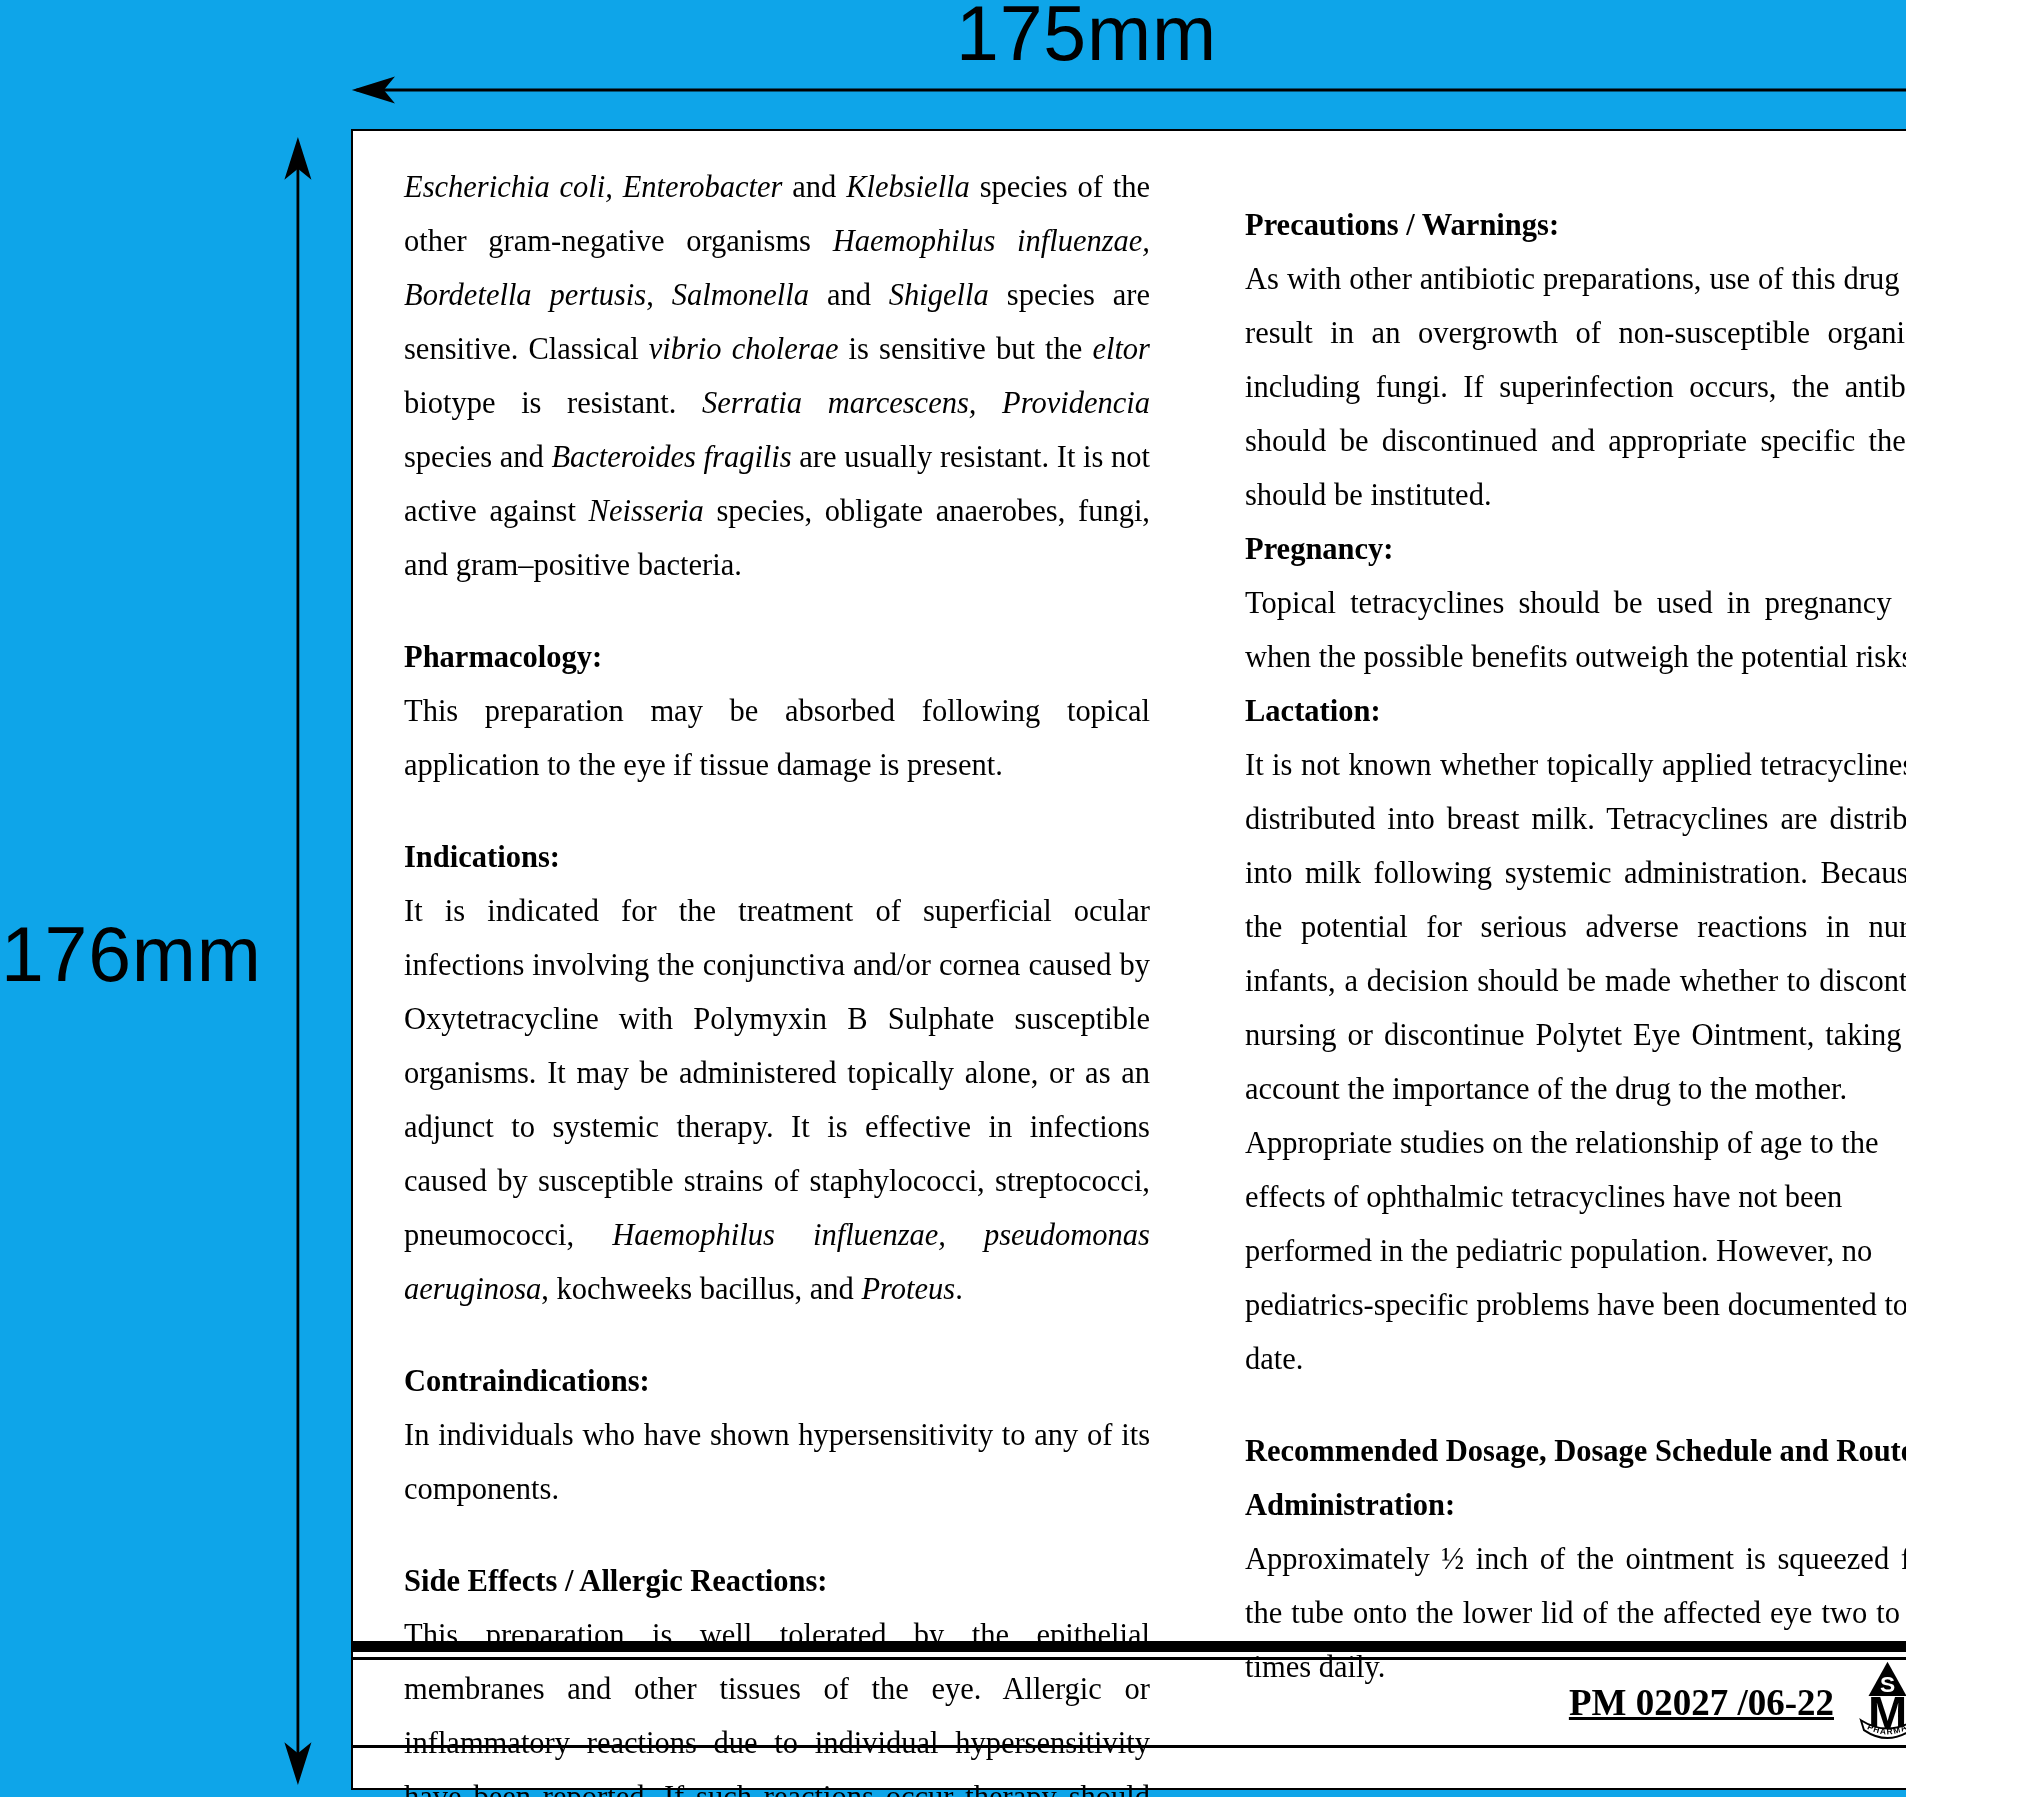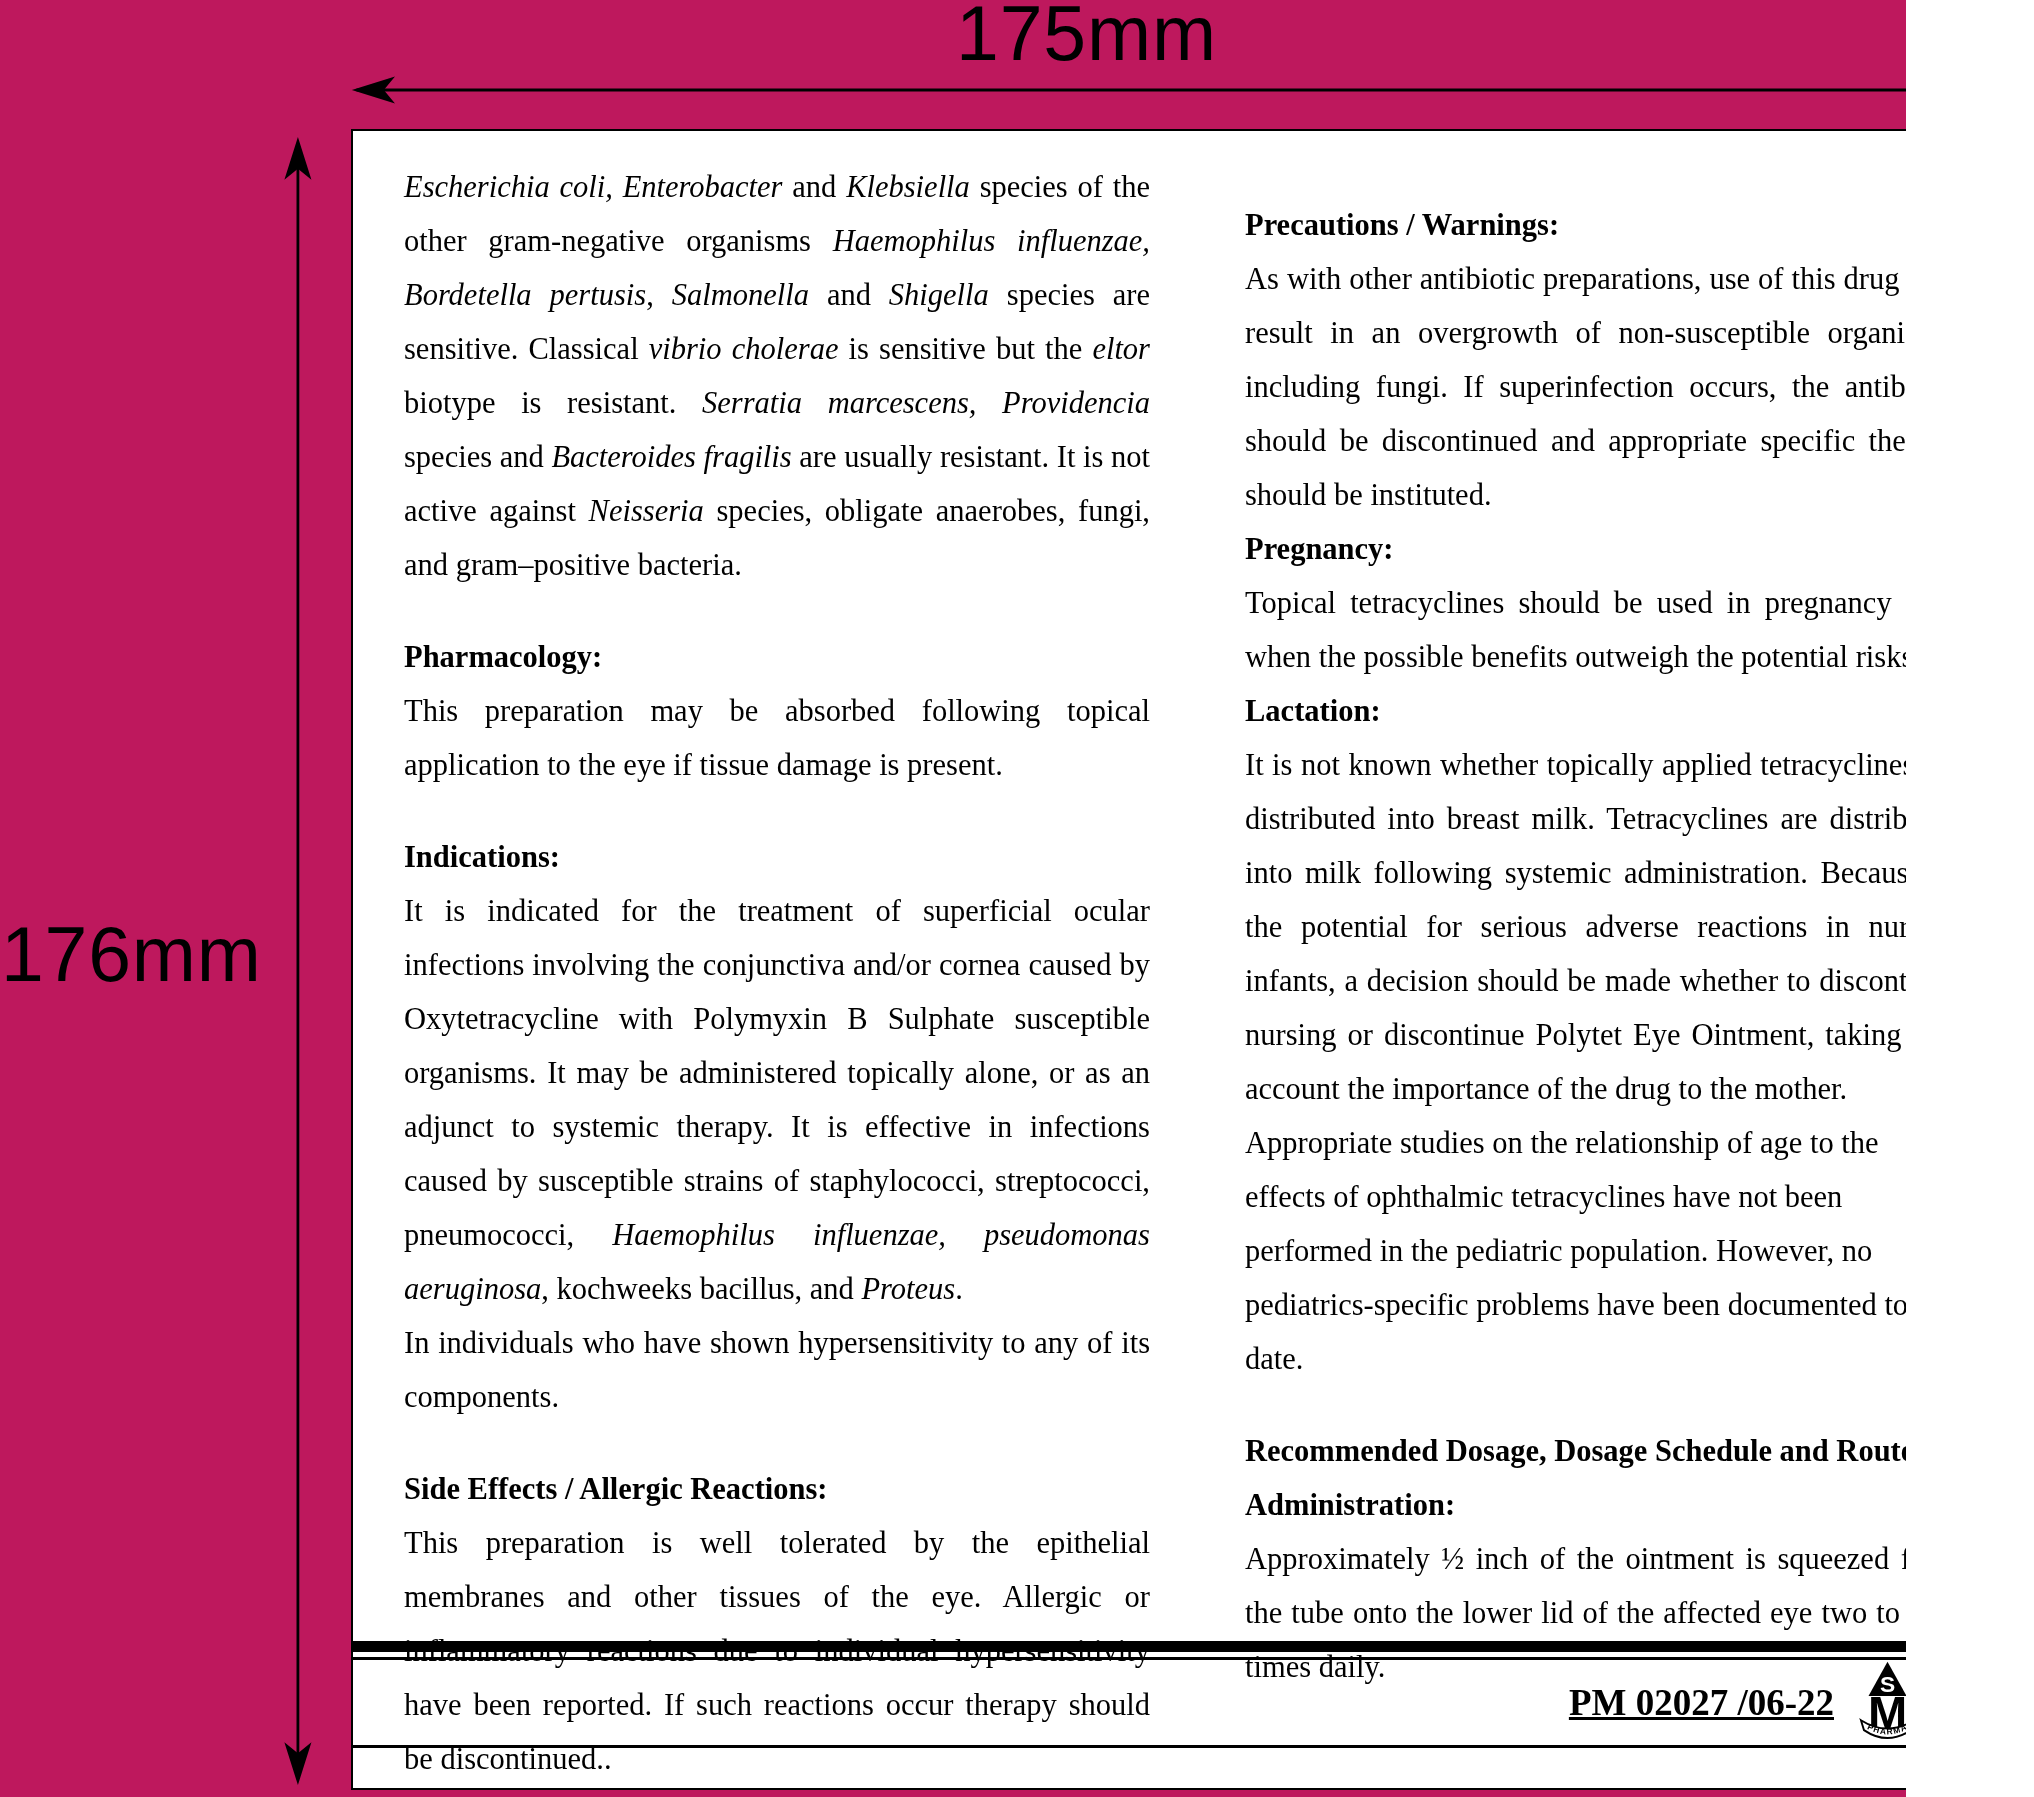--- a/index.html
+++ b/index.html
@@ -1,17 +1,17 @@
 <!DOCTYPE html>
 <html style="font-size:13px"><head>
 <meta charset="utf-8">
 <title>Leaflet Artwork Proof</title>
 <style>
   html,body{margin:0;padding:0;background:#ffffff;}
-  #page{position:relative;width:1906px;height:1797px;background:#be185d;overflow:hidden;
+  #page{position:relative;width:1906px;height:1797px;background:#0ea5e9;overflow:hidden;
         font-family:"Liberation Serif",serif;color:#000;}
   .dim-label{position:absolute;font-family:"Liberation Sans",sans-serif;font-size:77px;
              font-weight:400;color:#000;letter-spacing:0.8px;white-space:nowrap;}
   #label-width{top:-11.2px;left:826px;width:521px;text-align:center;}
   #label-height{top:910px;left:1px;}
   .arrow-svg{position:absolute;}
   #width-arrow{left:345px;top:74px;}
   #height-arrow{left:282px;top:127px;}
   #leaflet-box{position:absolute;left:351px;top:129px;width:1658px;height:1661px;
                border:2.4px solid #000;box-sizing:border-box;background:#fff;}
@@ -52,20 +52,21 @@
   </svg>
 
   <div id="leaflet-box">
 
     <div id="col-left" class="col">
       <p class="p"><span class="it">Escherichia coli, Enterobacter</span><span> and </span><span class="it">Klebsiella</span><span> species of the other gram-negative organisms </span><span class="it">Haemophilus influenzae, Bordetella pertusis</span><span>, </span><span class="it">Salmonella</span><span> and </span><span class="it">Shigella</span><span> species are sensitive. Classical </span><span class="it">vibrio cholerae</span><span> is sensitive but the </span><span class="it">eltor</span><span> biotype is resistant. </span><span class="it">Serratia marcescens, Providencia</span><span> species and </span><span class="it">Bacteroides fragilis</span><span> are usually resistant. It is not active against </span><span class="it">Neisseria</span><span> species, obligate anaerobes, fungi, and gram–positive bacteria.</span></p>
       <p class="h gap">Pharmacology:</p>
       <p class="p"><span>This preparation may be absorbed following topical application to the eye if tissue damage is present.</span></p>
       <p class="h gap">Indications:</p>
       <p class="p"><span>It is indicated for the treatment of superficial ocular infections involving the conjunctiva and/or cornea caused by Oxytetracycline with Polymyxin B Sulphate susceptible organisms. It may be administered topically alone, or as an adjunct to systemic therapy. It is effective in infections caused by susceptible strains of staphylococci, streptococci, pneumococci, </span><span class="it">Haemophilus influenzae, pseudomonas aeruginosa</span><span>, kochweeks bacillus, and </span><span class="it">Proteus</span><span>.</span></p>
+      <p class="h gap">Contraindications:</p>
       <p class="p"><span>In individuals who have shown hypersensitivity to any of its components.</span></p>
       <p class="h gap">Side Effects / Allergic Reactions:</p>
       <p class="p"><span>This preparation is well tolerated by the epithelial membranes and other tissues of the eye. Allergic or inflammatory reactions due to individual hypersensitivity have been reported. If such reactions occur therapy should be discontinued..</span></p>
     </div>
 
     <div id="col-right" class="col">
       <p class="h gap">Precautions / Warnings:</p>
       <p class="p"><span>As with other antibiotic preparations, use of this drug may result in an overgrowth of non-susceptible organisms, including fungi. If superinfection occurs, the antibiotic should be discontinued and appropriate specific therapy should be instituted.</span></p>
       <p class="h">Pregnancy:</p>
       <p class="p"><span>Topical tetracyclines should be used in pregnancy only when the possible benefits outweigh the potential risks.</span></p>

